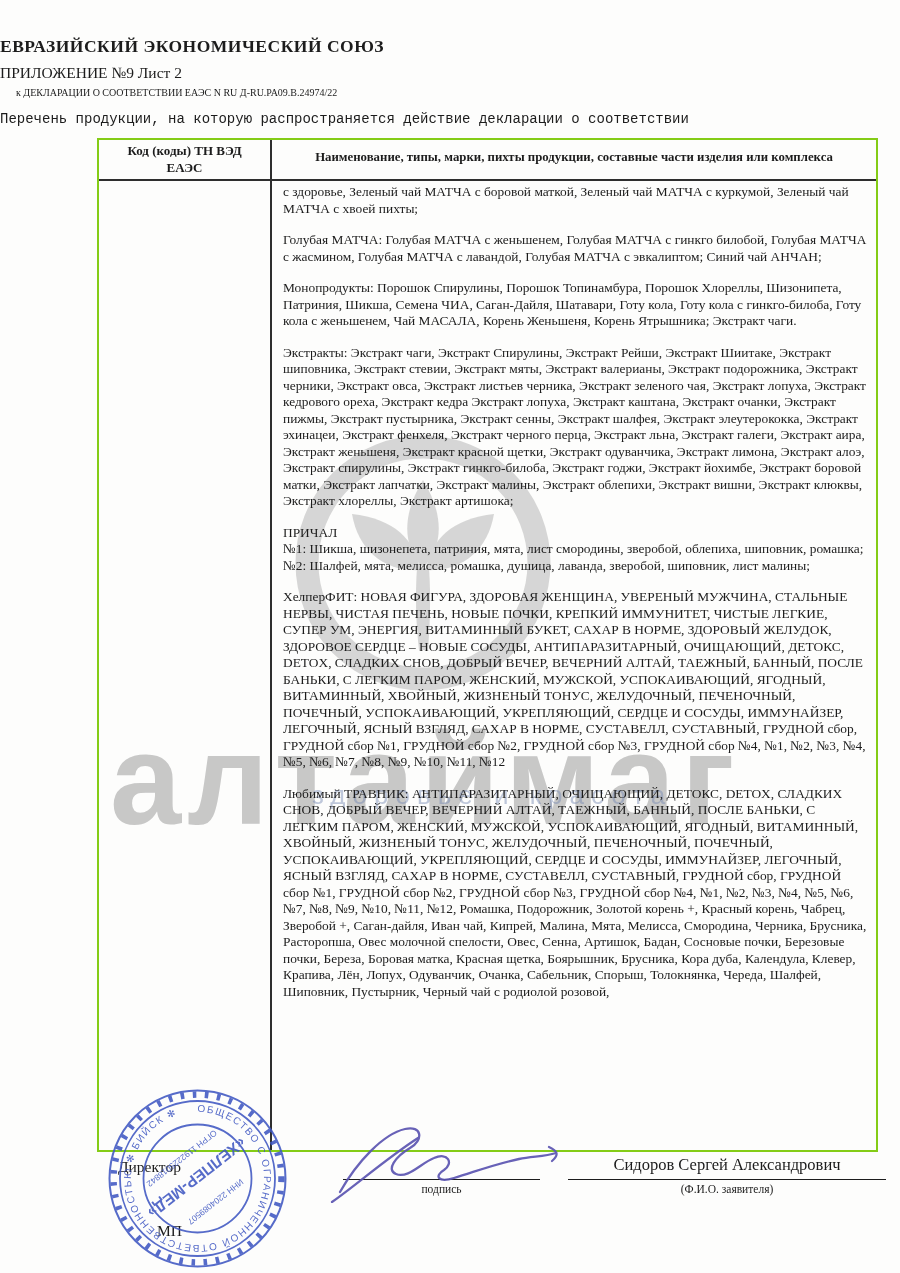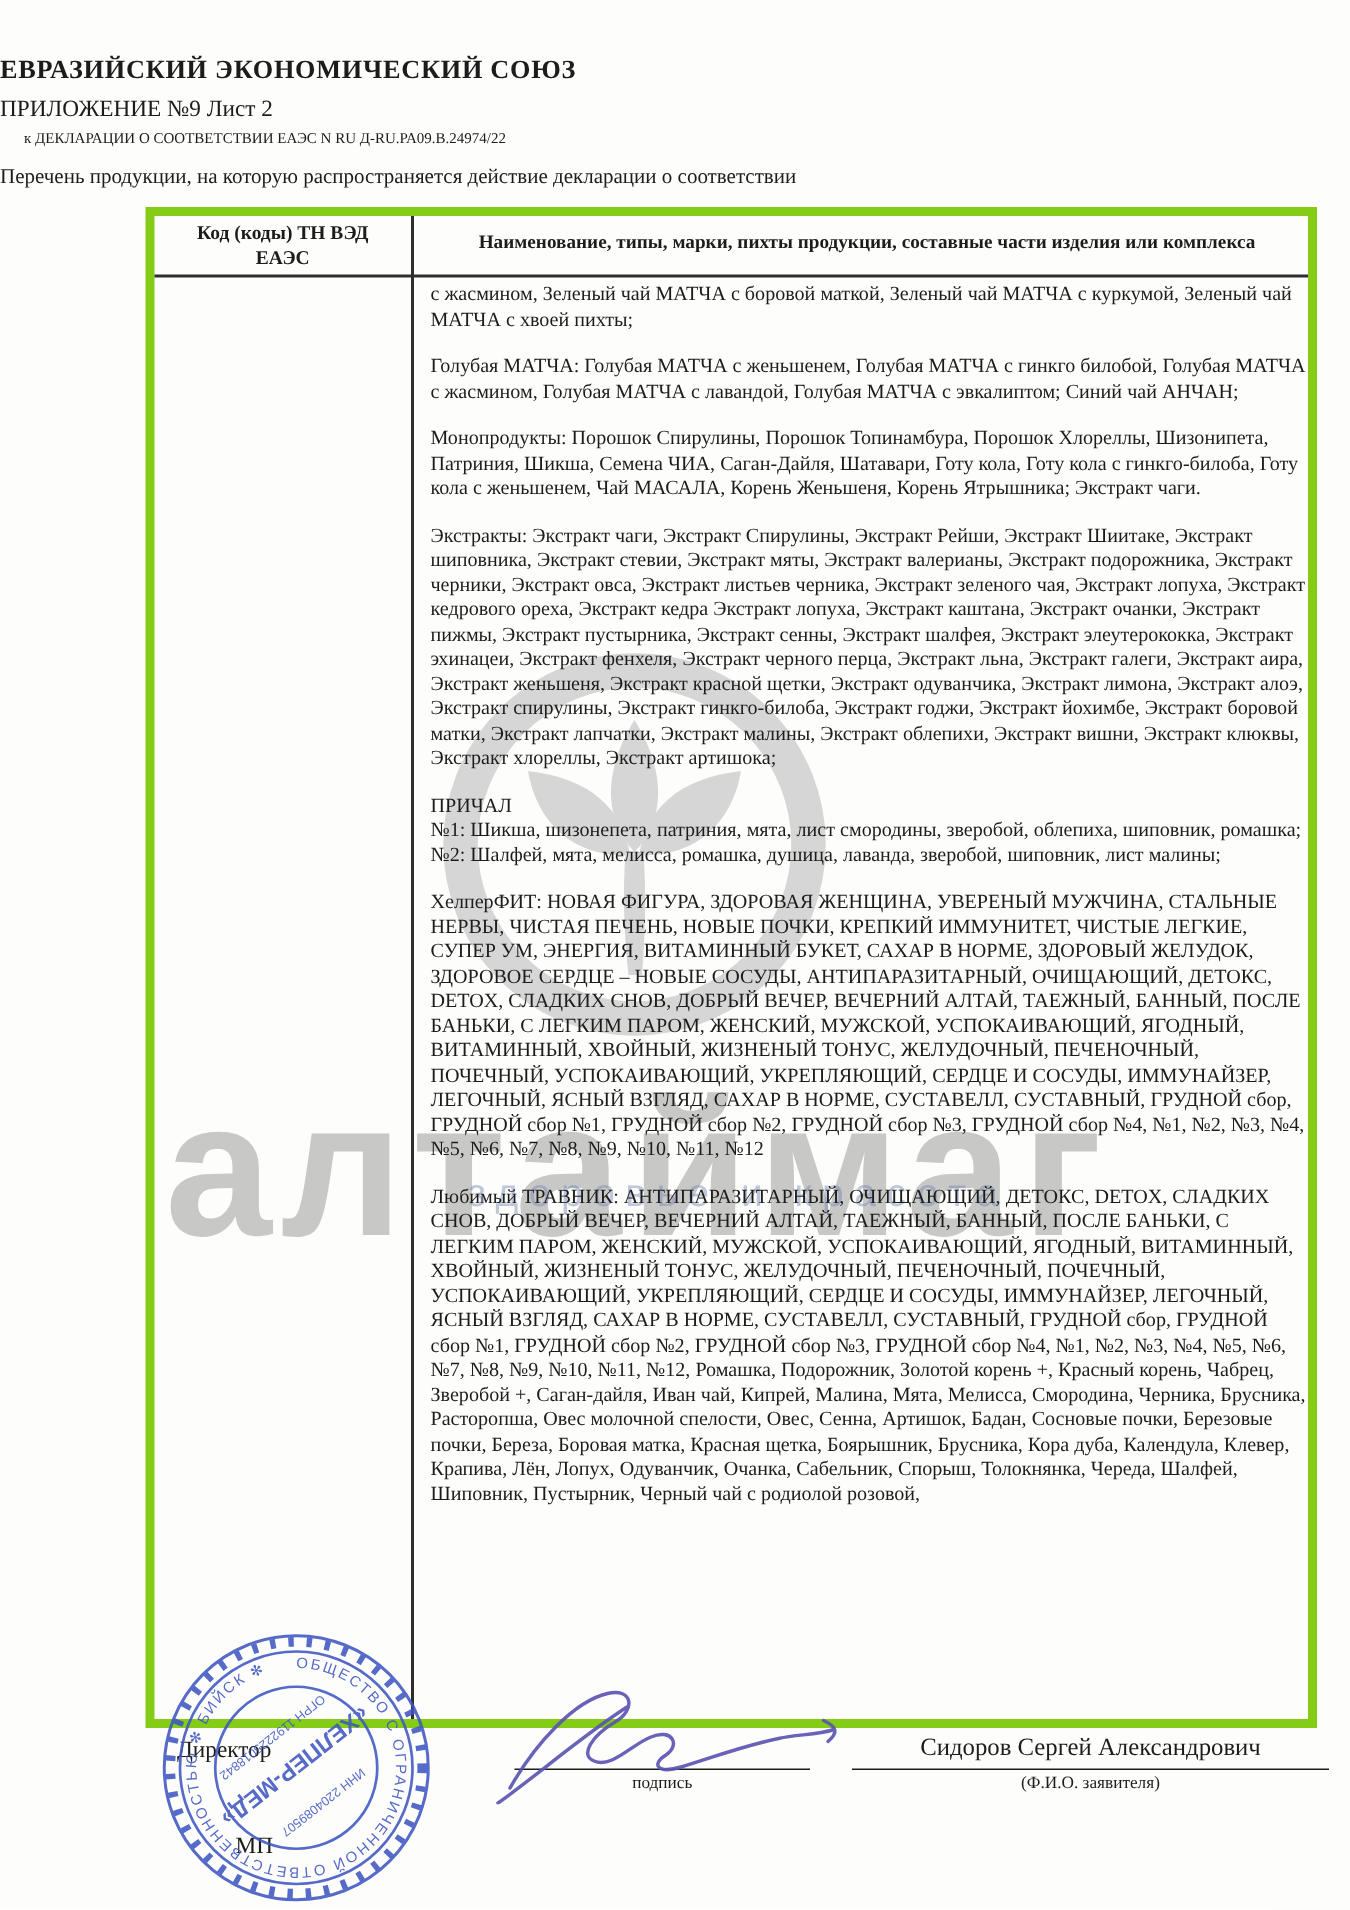--- a/index.html
+++ b/index.html
@@ -4,22 +4,22 @@
 <style>
   html,body{margin:0;padding:0;background:#ffffff;}
   .page{
     position:relative;width:900px;height:1273px;background:#fdfdfc;overflow:hidden;
     font-family:"Liberation Serif","DejaVu Serif",serif;color:#1c1c1c;
   }
   .center{text-align:left;}
   .t1{position:absolute;left:0;top:36px;width:900px;font-size:17.5px;font-weight:bold;letter-spacing:.5px;}
   .t2{position:absolute;left:0;top:64px;width:900px;font-size:15.5px;}
   .t3{position:absolute;left:16px;top:87px;width:832px;font-size:10px;}
-  .t4{position:absolute;left:0;top:111px;width:900px;font-size:14px;}
-  .tbl{position:absolute;left:97px;top:138px;width:781px;height:1014px;border:6px solid #84cc16;box-sizing:border-box;z-index:2;}
+  .t4{position:absolute;left:0;top:111px;width:900px;font-size:14px;font-family:Liberation Mono, monospace;}
+  .tbl{position:absolute;left:97px;top:138px;width:781px;height:1014px;border:2px solid #84cc16;box-sizing:border-box;z-index:2;}
   .tbl .vdiv{position:absolute;left:171px;top:0;width:0;height:100%;border-left:2px solid #2e2e2e;}
   .tbl .hdiv{position:absolute;left:0;top:39px;width:100%;height:0;border-top:2px solid #2e2e2e;}
   .c1h{position:absolute;left:0;top:2px;width:171px;font-size:13px;font-weight:bold;text-align:center;line-height:17px;}
   .c2h{position:absolute;left:173px;top:10px;width:604px;font-size:12.8px;font-weight:bold;text-align:center;}
   .cellbody{position:absolute;left:184px;top:44px;width:586px;height:964px;overflow:hidden;
             font-size:13.4px;line-height:16.5px;}
   .cellbody p{margin:0 0 15px 0;}
   .cellbody p.tight{margin-bottom:0;}
   
   .wm{position:absolute;z-index:1;pointer-events:none;}
@@ -64,21 +64,21 @@
 
   <div class="tbl">
     <div class="vdiv"></div>
     <div class="hdiv"></div>
     <div class="c1h">
       <div>Код (коды) ТН ВЭД</div>
       <div>ЕАЭС</div>
     </div>
     <div class="c2h">Наименование, типы, марки, пихты продукции, составные части изделия или комплекса</div>
     <div class="cellbody">
-      <p>с жасмином, Зеленый чай МАТЧА с боровой маткой, Зеленый чай МАТЧА с куркумой, Зеленый чай МАТЧА с хвоей пихты;</p>
+      <p>с здоровье, Зеленый чай МАТЧА с боровой маткой, Зеленый чай МАТЧА с куркумой, Зеленый чай МАТЧА с хвоей пихты;</p>
       <p>Голубая МАТЧА: Голубая МАТЧА с женьшенем, Голубая МАТЧА с гинкго билобой, Голубая МАТЧА с жасмином, Голубая МАТЧА с лавандой, Голубая МАТЧА с эвкалиптом; Синий чай АНЧАН;</p>
       <p>Монопродукты: Порошок Спирулины, Порошок Топинамбура, Порошок Хлореллы, Шизонипета, Патриния, Шикша, Семена ЧИА, Саган-Дайля, Шатавари, Готу кола, Готу кола с гинкго-билоба, Готу кола с женьшенем, Чай МАСАЛА, Корень Женьшеня, Корень Ятрышника; Экстракт чаги.</p>
       <p>Экстракты: Экстракт чаги, Экстракт Спирулины, Экстракт Рейши, Экстракт Шиитаке, Экстракт шиповника, Экстракт стевии, Экстракт мяты, Экстракт валерианы, Экстракт подорожника, Экстракт черники, Экстракт овса, Экстракт листьев черника, Экстракт зеленого чая, Экстракт лопуха, Экстракт кедрового ореха, Экстракт кедра Экстракт лопуха, Экстракт каштана, Экстракт очанки, Экстракт пижмы, Экстракт пустырника, Экстракт сенны, Экстракт шалфея, Экстракт элеутерококка, Экстракт эхинацеи, Экстракт фенхеля, Экстракт черного перца, Экстракт льна, Экстракт галеги, Экстракт аира, Экстракт женьшеня, Экстракт красной щетки, Экстракт одуванчика, Экстракт лимона, Экстракт алоэ, Экстракт спирулины, Экстракт гинкго-билоба, Экстракт годжи, Экстракт йохимбе, Экстракт боровой матки, Экстракт лапчатки, Экстракт малины, Экстракт облепихи, Экстракт вишни, Экстракт клюквы, Экстракт хлореллы, Экстракт артишока;</p>
       <p class="tight">ПРИЧАЛ</p>
       <p class="tight">№1: Шикша, шизонепета, патриния, мята, лист смородины, зверобой, облепиха, шиповник, ромашка;</p>
       <p>№2: Шалфей, мята, мелисса, ромашка, душица, лаванда, зверобой, шиповник, лист малины;</p>
       <p>ХелперФИТ: НОВАЯ ФИГУРА, ЗДОРОВАЯ ЖЕНЩИНА, УВЕРЕНЫЙ МУЖЧИНА, СТАЛЬНЫЕ НЕРВЫ, ЧИСТАЯ ПЕЧЕНЬ, НОВЫЕ ПОЧКИ, КРЕПКИЙ ИММУНИТЕТ, ЧИСТЫЕ ЛЕГКИЕ, СУПЕР УМ, ЭНЕРГИЯ, ВИТАМИННЫЙ БУКЕТ, САХАР В НОРМЕ, ЗДОРОВЫЙ ЖЕЛУДОК, ЗДОРОВОЕ СЕРДЦЕ – НОВЫЕ СОСУДЫ, АНТИПАРАЗИТАРНЫЙ, ОЧИЩАЮЩИЙ, ДЕТОКС, DETOX, СЛАДКИХ СНОВ, ДОБРЫЙ ВЕЧЕР, ВЕЧЕРНИЙ АЛТАЙ, ТАЕЖНЫЙ, БАННЫЙ, ПОСЛЕ БАНЬКИ, С ЛЕГКИМ ПАРОМ, ЖЕНСКИЙ, МУЖСКОЙ, УСПОКАИВАЮЩИЙ, ЯГОДНЫЙ, ВИТАМИННЫЙ, ХВОЙНЫЙ, ЖИЗНЕНЫЙ ТОНУС, ЖЕЛУДОЧНЫЙ, ПЕЧЕНОЧНЫЙ, ПОЧЕЧНЫЙ, УСПОКАИВАЮЩИЙ, УКРЕПЛЯЮЩИЙ, СЕРДЦЕ И СОСУДЫ, ИММУНАЙЗЕР, ЛЕГОЧНЫЙ, ЯСНЫЙ ВЗГЛЯД, САХАР В НОРМЕ, СУСТАВЕЛЛ, СУСТАВНЫЙ, ГРУДНОЙ сбор, ГРУДНОЙ сбор №1, ГРУДНОЙ сбор №2, ГРУДНОЙ сбор №3, ГРУДНОЙ сбор №4, №1, №2, №3, №4, №5, №6, №7, №8, №9, №10, №11, №12</p>
       <p>Любимый ТРАВНИК: АНТИПАРАЗИТАРНЫЙ, ОЧИЩАЮЩИЙ, ДЕТОКС, DETOX, СЛАДКИХ СНОВ, ДОБРЫЙ ВЕЧЕР, ВЕЧЕРНИЙ АЛТАЙ, ТАЕЖНЫЙ, БАННЫЙ, ПОСЛЕ БАНЬКИ, С ЛЕГКИМ ПАРОМ, ЖЕНСКИЙ, МУЖСКОЙ, УСПОКАИВАЮЩИЙ, ЯГОДНЫЙ, ВИТАМИННЫЙ, ХВОЙНЫЙ, ЖИЗНЕНЫЙ ТОНУС, ЖЕЛУДОЧНЫЙ, ПЕЧЕНОЧНЫЙ, ПОЧЕЧНЫЙ, УСПОКАИВАЮЩИЙ, УКРЕПЛЯЮЩИЙ, СЕРДЦЕ И СОСУДЫ, ИММУНАЙЗЕР, ЛЕГОЧНЫЙ, ЯСНЫЙ ВЗГЛЯД, САХАР В НОРМЕ, СУСТАВЕЛЛ, СУСТАВНЫЙ, ГРУДНОЙ сбор, ГРУДНОЙ сбор №1, ГРУДНОЙ сбор №2, ГРУДНОЙ сбор №3, ГРУДНОЙ сбор №4, №1, №2, №3, №4, №5, №6, №7, №8, №9, №10, №11, №12, Ромашка, Подорожник, Золотой корень +, Красный корень, Чабрец, Зверобой +, Саган-дайля, Иван чай, Кипрей, Малина, Мята, Мелисса, Смородина, Черника, Брусника, Расторопша, Овес молочной спелости, Овес, Сенна, Артишок, Бадан, Сосновые почки, Березовые почки, Береза, Боровая матка, Красная щетка, Боярышник, Брусника, Кора дуба, Календула, Клевер, Крапива, Лён, Лопух, Одуванчик, Очанка, Сабельник, Спорыш, Толокнянка, Череда, Шалфей, Шиповник, Пустырник, Черный чай с родиолой розовой,</p>
     </div>
   </div>

